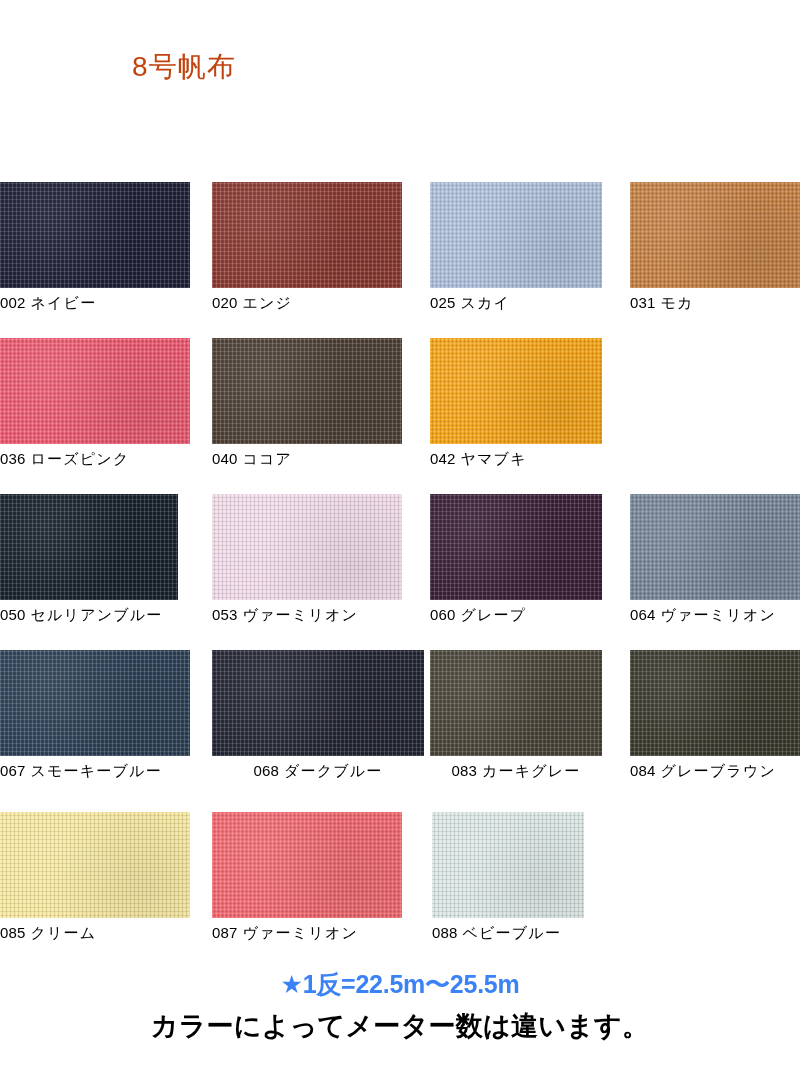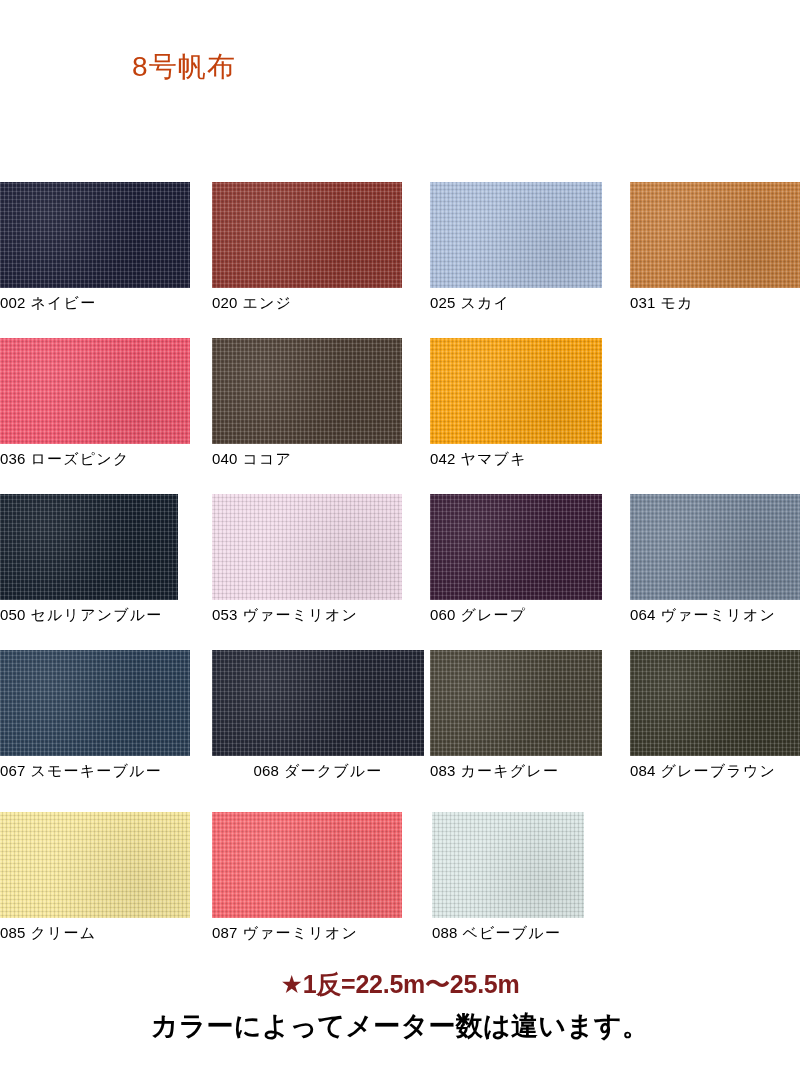--- a/index.html
+++ b/index.html
@@ -108,21 +108,21 @@
 
   
   .footer {
     position: absolute;
     left: 0;
     top: 968px;
     width: 800px;
     text-align: center;
   }
   .footer-line-1 {
-    color: #7f1d1d;
+    color: #3b82f6;
     font-size: 25px;
     line-height: 33px;
     font-weight: 700;
     letter-spacing: -0.01em;
     white-space: nowrap;
   }
   .footer-line-2 {
     color: #000000;
     font-size: 27px;
     line-height: 38px;
@@ -185,21 +185,21 @@
       <div class="swatch-label"><span class="code">064</span><span class="name">ヴァーミリオン</span></div>
     </div>
     <div class="swatch-cell" style="left: 0px; top: 650px; width: 190px;">
       <div class="swatch-chip" style="background: rgb(44, 65, 88);"></div>
       <div class="swatch-label"><span class="code">067</span><span class="name">スモーキーブルー</span></div>
     </div>
     <div class="swatch-cell" style="left: 212px; top: 650px; width: 212px; text-align: center;">
       <div class="swatch-chip" style="background: rgb(35, 38, 52);"></div>
       <div class="swatch-label"><span class="code">068</span><span class="name">ダークブルー</span></div>
     </div>
-    <div class="swatch-cell" style="left: 430px; top: 650px; width: 172px;">
+    <div class="swatch-cell" style="left: 430px; top: 650px; width: 172px; text-align: center;">
       <div class="swatch-chip" style="background: rgb(74, 69, 56);"></div>
       <div class="swatch-label"><span class="code">083</span><span class="name">カーキグレー</span></div>
     </div>
     <div class="swatch-cell" style="left: 630px; top: 650px; width: 170px;">
       <div class="swatch-chip" style="background: rgb(59, 58, 44);"></div>
       <div class="swatch-label"><span class="code">084</span><span class="name">グレーブラウン</span></div>
     </div>
     <div class="swatch-cell" style="left: 0px; top: 812px; width: 190px;">
       <div class="swatch-chip" style="background: rgb(248, 233, 156);"></div>
       <div class="swatch-label"><span class="code">085</span><span class="name">クリーム</span></div>

